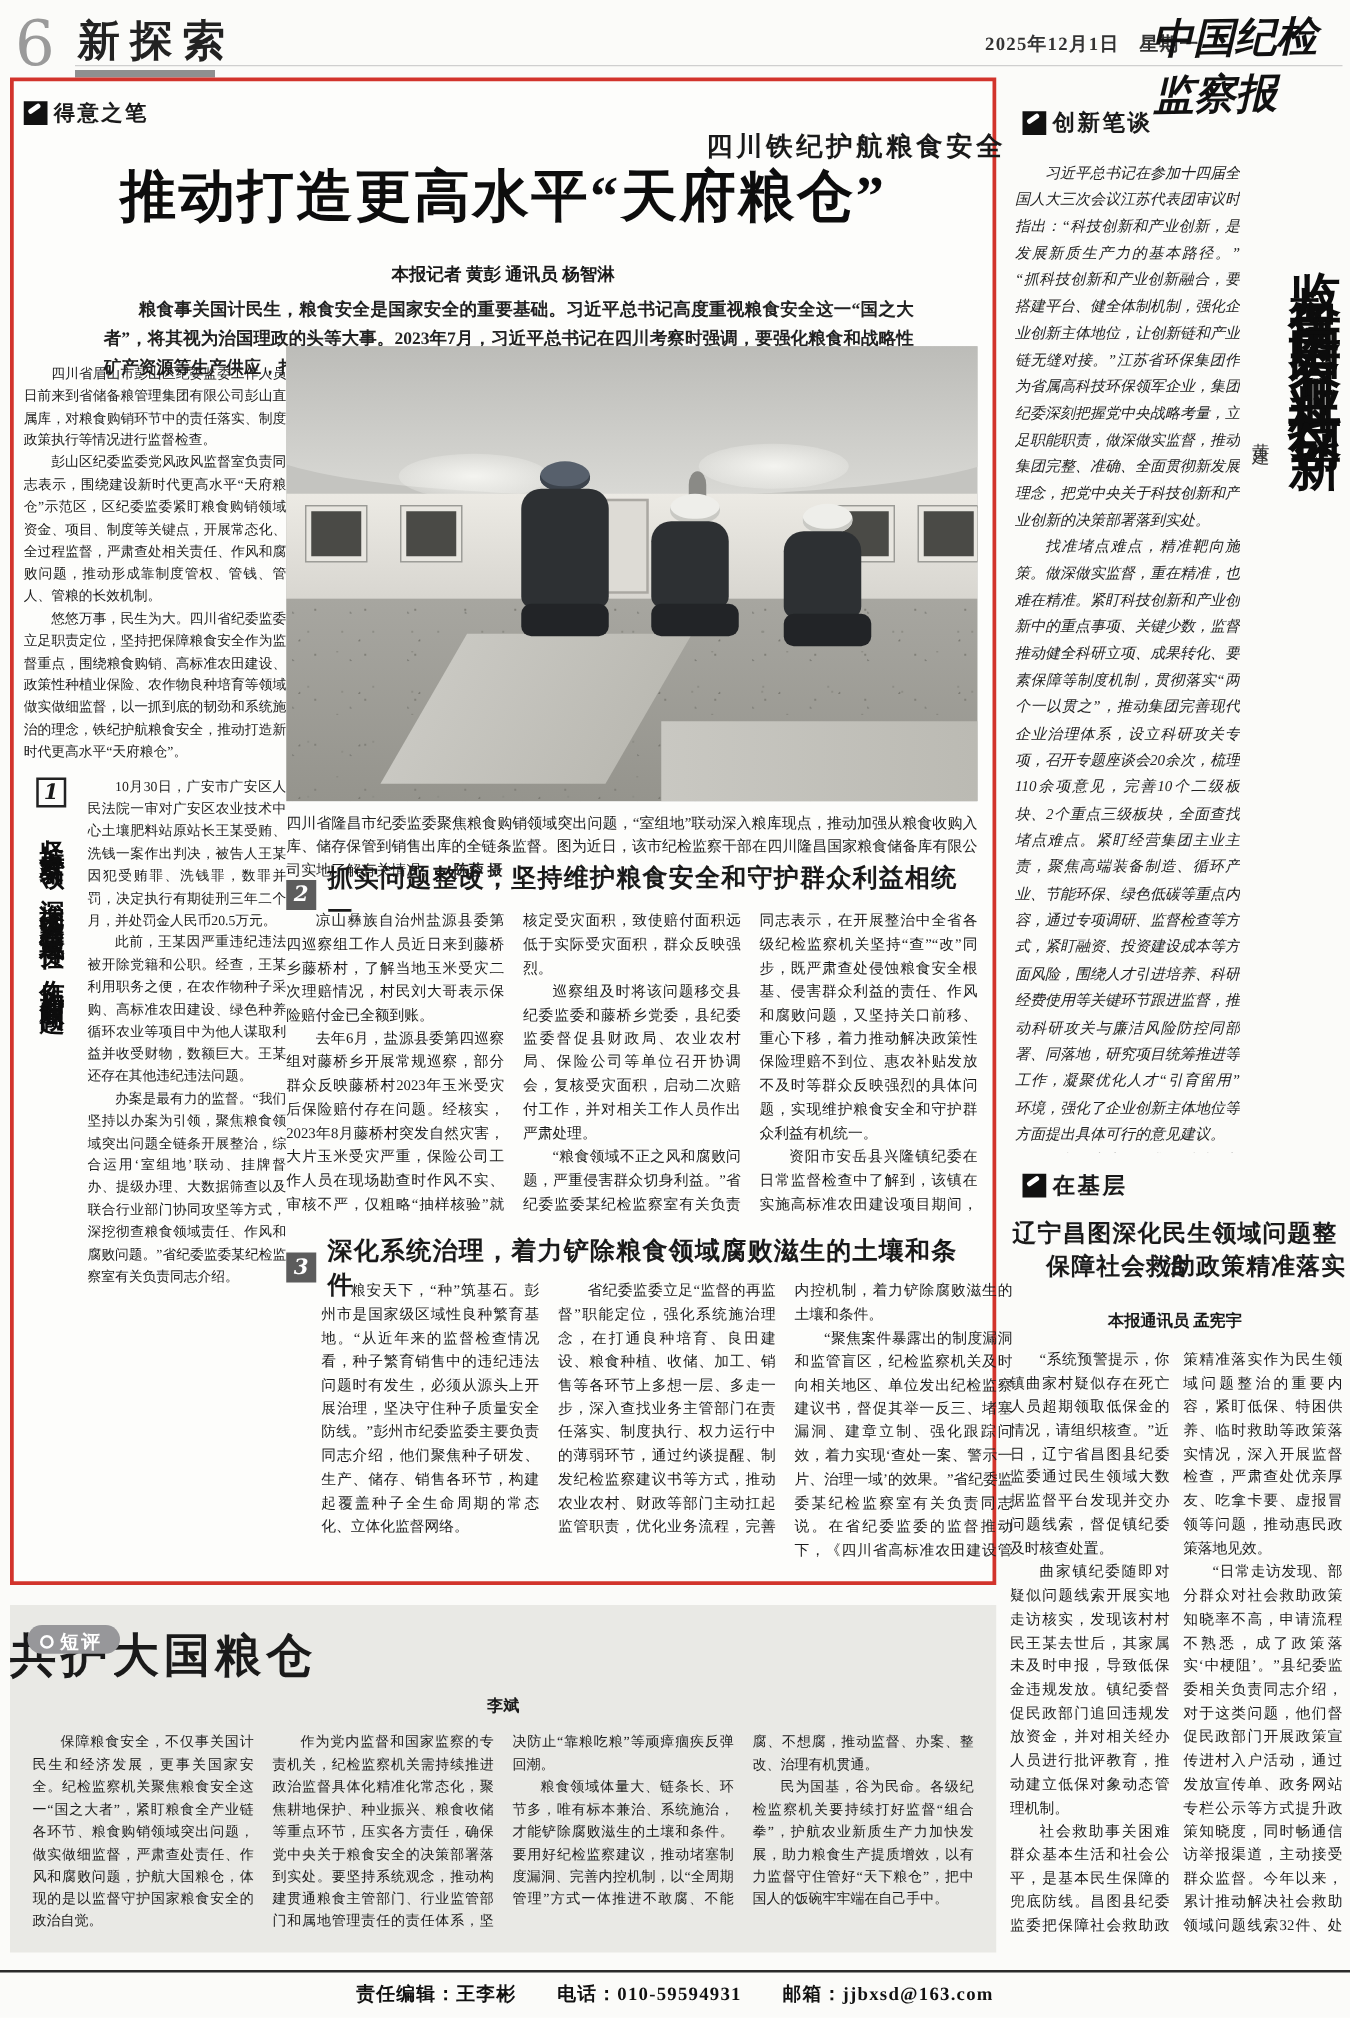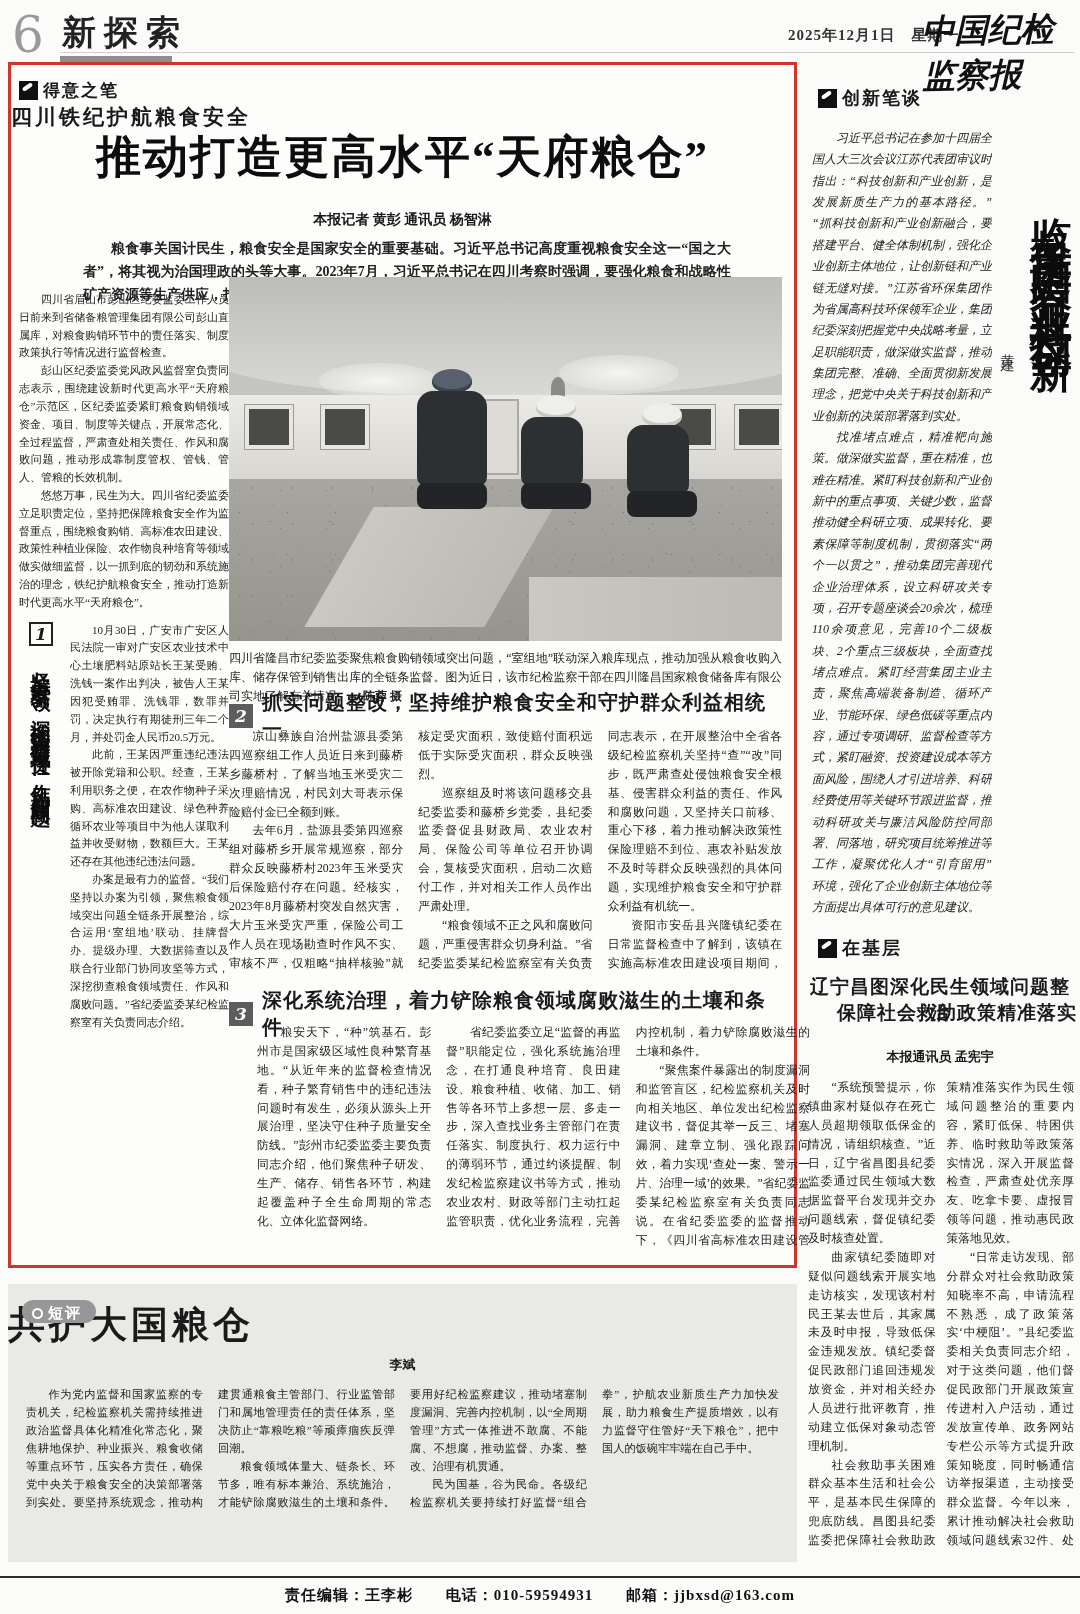--- a/index.html
+++ b/index.html
@@ -12,21 +12,21 @@
   .sec-bar { position:absolute; left:60px; top:56px; width:112px; height:7px; background:#8f8f8f; }
   .header-rule { position:absolute; left:60px; top:52px; width:1014px; height:1px; background:#cfcfcf; }
   .issue-date { position:absolute; left:788px; top:26px; font-size:15px; color:#333; letter-spacing:1px; font-weight:600; }
   .masthead { position:absolute; left:922px; top:8px; font-size:33px; font-weight:900; font-style:italic; letter-spacing:0px; color:#111; transform:rotate(-1deg); }
 
   
   .main-box { position:absolute; left:8px; top:62px; width:789px; height:1206px; border:3px solid #d2342c; background:#fdfdfb; }
   .col-label { position:absolute; left:8px; top:14px; display:flex; align-items:center; gap:5px; font-size:17px; font-weight:700; letter-spacing:2px; }
   .mark-icon { width:19px; height:19px; background:#111; position:relative; display:inline-block; }
   .mark-icon::after { content:""; position:absolute; left:3px; top:4px; width:11px; height:4px; background:#fff; transform:rotate(-35deg); border-radius:2px; }
-  .kicker { position:absolute; left:0; top:38px; width:100%; text-align:left; font-size:21px; font-weight:700; letter-spacing:3px; }
+  .kicker { position:absolute; left:11px; top:38px; width:100%; text-align:right; font-size:21px; font-weight:700; letter-spacing:3px; }
   .headline { position:absolute; left:0; top:62px; width:100%; text-align:center; font-size:45px; font-weight:900; letter-spacing:2px; color:#0d0d0d; }
   .byline { position:absolute; left:0; top:146px; width:100%; text-align:center; font-size:14px; font-weight:700; }
   .lede { position:absolute; left:72px; top:172px; width:648px; font-size:14px; line-height:1.65; font-weight:600; text-align:justify; text-indent:2em; color:#222; }
 
   
   .left-col { position:absolute; left:8px; top:226px; width:210px; height:966px; overflow:hidden; }
   .left-col p, .body-text p { font-size:11px; line-height:1.62; text-align:justify; text-indent:2em; color:#1c1c1c; }
   .sec1 { display:flex; gap:7px; margin-top:10px; }
   .sec1-side { width:44px; flex:none; display:flex; flex-direction:column; align-items:center; }
   .num-box { width:24px; height:24px; border:2px solid #222; font-family:"DejaVu Serif", serif; font-style:italic; font-weight:700; font-size:17px; display:flex; align-items:center; justify-content:center; margin-bottom:10px; }
@@ -226,20 +226,21 @@
   </div>
 
 <div class="cmt-block">
   <div class="cmt-headline">共护大国粮仓</div>
   <div class="cmt-pill">
     <span class="pill-icon"></span>
     <span>短评</span>
   </div>
   <div class="cmt-author">李斌</div>
   <div class="cmt-cols">
+      <p>保障粮食安全，不仅事关国计民生和经济发展，更事关国家安全。纪检监察机关聚焦粮食安全这一“国之大者”，紧盯粮食全产业链各环节、粮食购销领域突出问题，做实做细监督，严肃查处责任、作风和腐败问题，护航大国粮仓，体现的是以监督守护国家粮食安全的政治自觉。</p>
       <p>作为党内监督和国家监察的专责机关，纪检监察机关需持续推进政治监督具体化精准化常态化，聚焦耕地保护、种业振兴、粮食收储等重点环节，压实各方责任，确保党中央关于粮食安全的决策部署落到实处。要坚持系统观念，推动构建贯通粮食主管部门、行业监管部门和属地管理责任的责任体系，坚决防止“靠粮吃粮”等顽瘴痼疾反弹回潮。</p>
       <p>粮食领域体量大、链条长、环节多，唯有标本兼治、系统施治，才能铲除腐败滋生的土壤和条件。要用好纪检监察建议，推动堵塞制度漏洞、完善内控机制，以“全周期管理”方式一体推进不敢腐、不能腐、不想腐，推动监督、办案、整改、治理有机贯通。</p>
       <p>民为国基，谷为民命。各级纪检监察机关要持续打好监督“组合拳”，护航农业新质生产力加快发展，助力粮食生产提质增效，以有力监督守住管好“天下粮仓”，把中国人的饭碗牢牢端在自己手中。</p>
     </div>
 </div>
 
 <div class="footer-rule"></div>
 <div class="footer-text">
   <span>责任编辑：王李彬</span>
   <span>电话：010-59594931</span>

